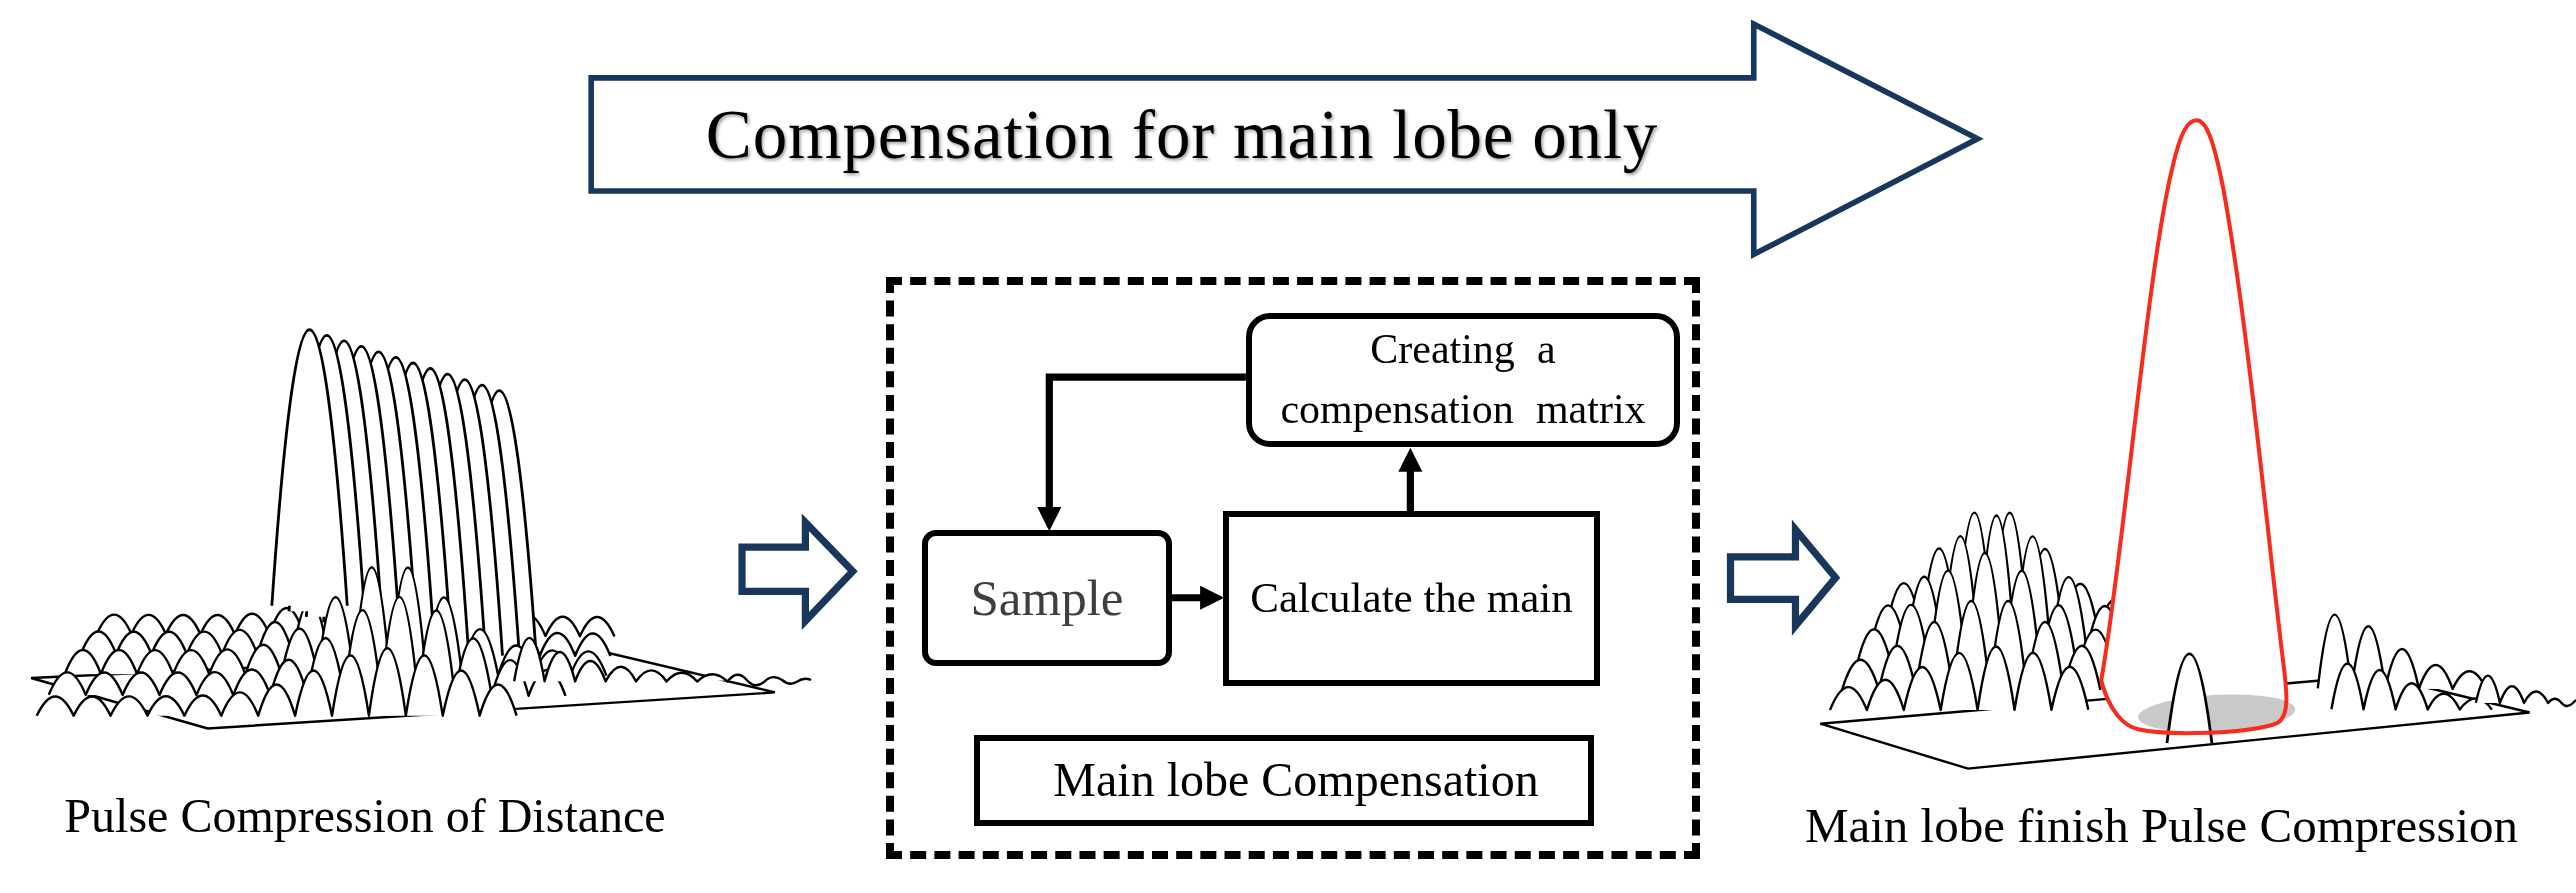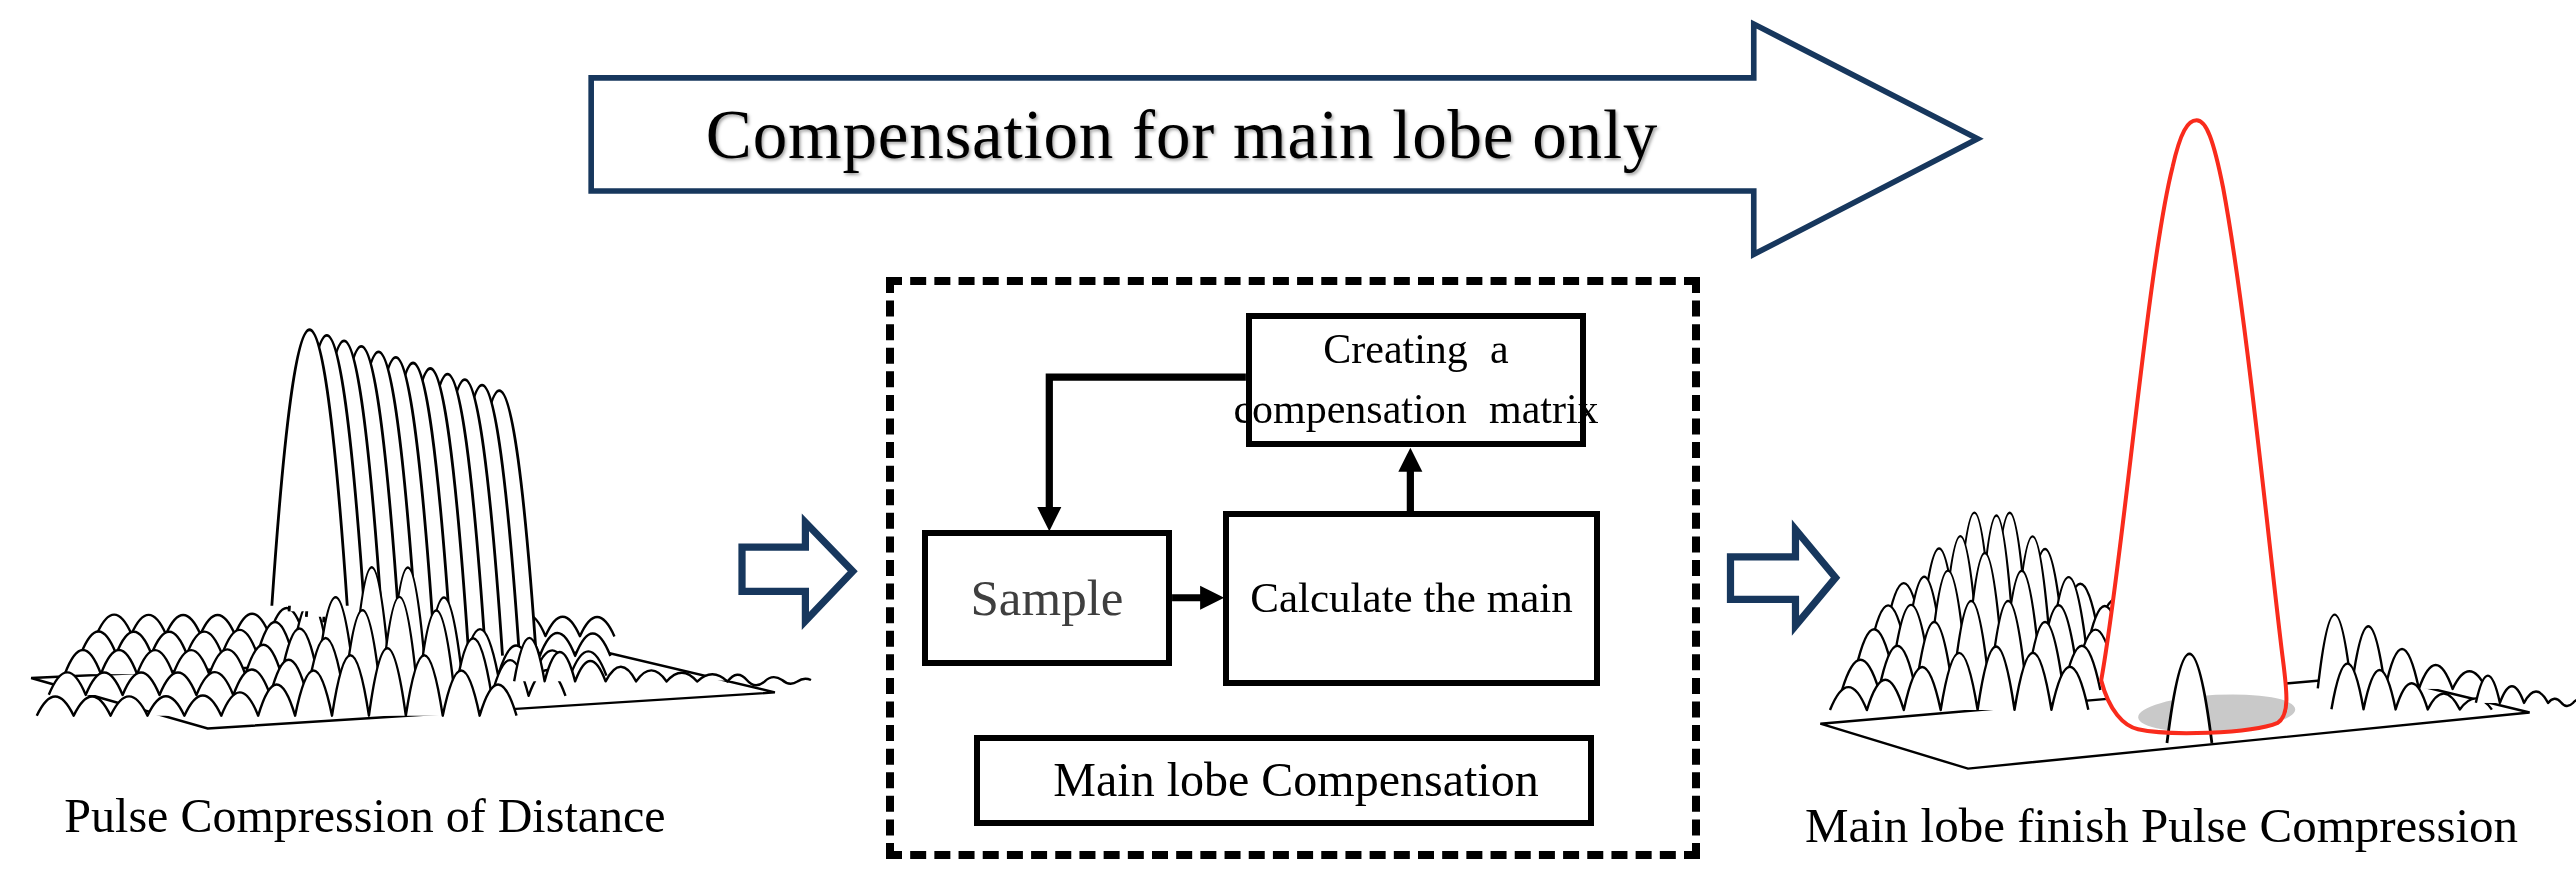--- a/index.html
+++ b/index.html
@@ -14,22 +14,22 @@
   .banner-label{left:610px;top:79px;width:1144px;height:112px;z-index:3;
     display:flex;align-items:center;justify-content:center;
     font-size:69px;letter-spacing:0.8px;white-space:nowrap;
     text-shadow:1.6px 2.4px 3.2px rgba(0,0,0,0.38);}
   .dashed-box{left:886px;top:277px;width:814px;height:582px;
     border:8px dashed #000;z-index:2;background:transparent;}
   .fbox{border:6.4px solid #000;background:#fff;z-index:3;
     display:flex;flex-direction:column;align-items:center;justify-content:center;
     text-align:center;line-height:1.42;}
   .fbox .line{white-space:nowrap;}
-  #box-creating{left:1246px;top:313px;width:340px;height:134px;font-size:42px;word-spacing:0.28em;}
-  #box-sample{left:922px;top:530px;width:250px;height:136px;font-size:51px;color:var(--sample-ink,#3f3f3f);}
+  #box-creating{left:1246px;top:313px;width:434px;height:134px;font-size:42px;word-spacing:0.28em;border-radius:24px;}
+  #box-sample{left:922px;top:530px;width:250px;height:136px;font-size:51px;color:var(--sample-ink,#3f3f3f);border-radius:14px;}
   #box-calculate{left:1223px;top:511px;width:377px;height:175px;font-size:43px;line-height:1.5;}
   #box-caption{left:974px;top:735px;width:620px;height:91px;font-size:48px;padding-left:24px;}
   .plot-caption{z-index:3;text-align:center;white-space:nowrap;}
   #caption-left{left:12px;top:788px;width:706px;font-size:48px;}
   #caption-right{left:1744px;top:797px;width:835px;font-size:49px;}
 </style>
 </head>
 <body>
 
 <svg id="scene" width="2576" height="893" viewBox="0 0 3209 1113">

